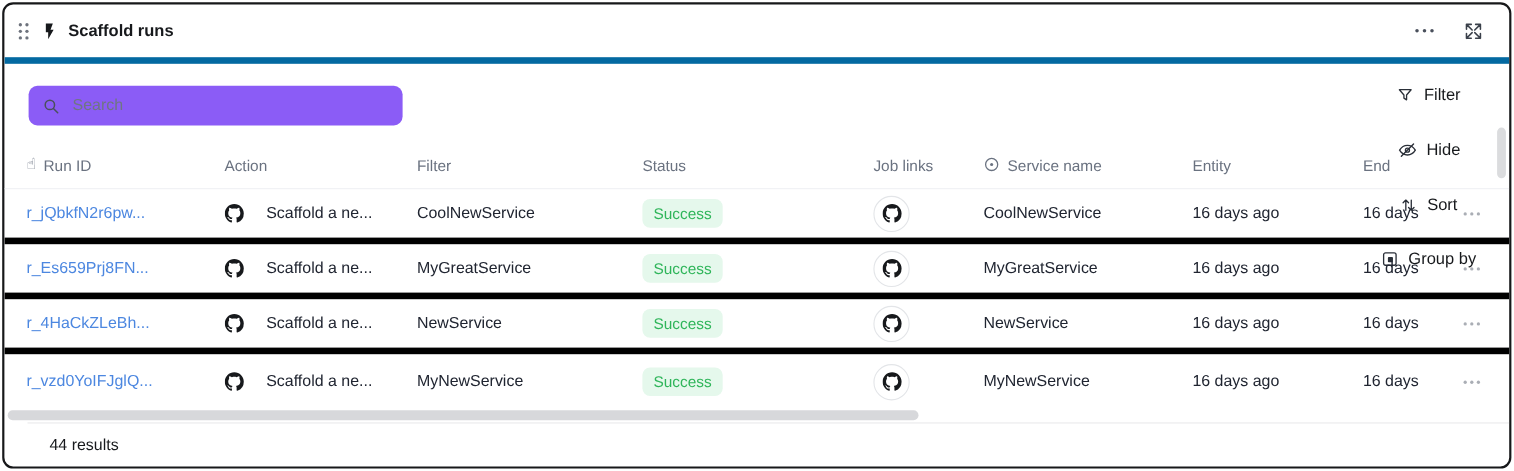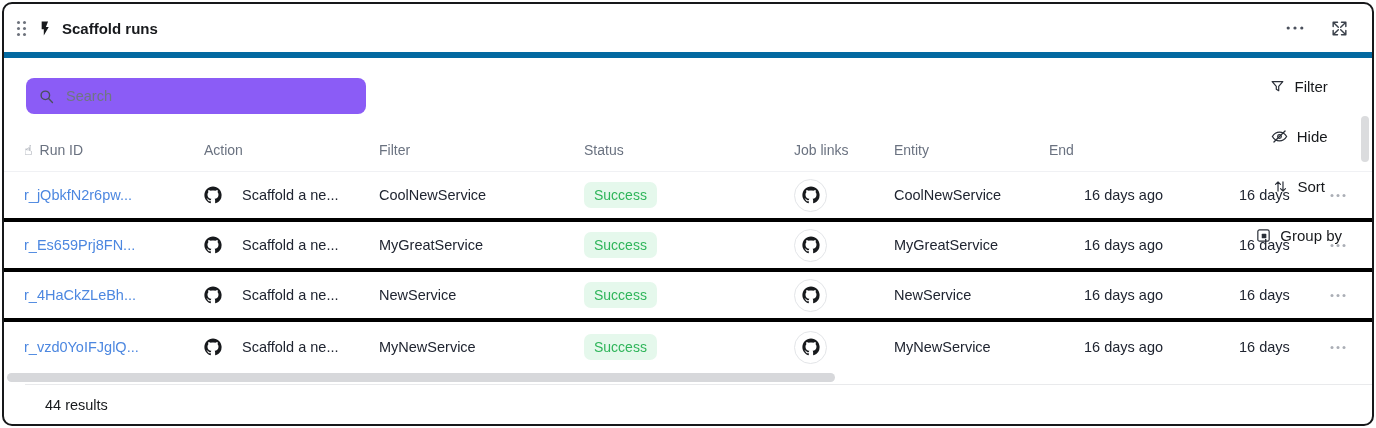--- a/index.html
+++ b/index.html
@@ -37,21 +37,21 @@
   .tb-btn {
     display:flex; align-items:center; gap:8px; background:none; border:none;
     padding:0; cursor:pointer; font-family:inherit; font-size:15px; color:#17191c;
   }
 
   
   .runs-table { flex:0 0 auto; }
   .t-head, .t-row { display:flex; align-items:center; padding-left:20px; padding-right:8px; }
   .t-head { height:44px; font-size:14px; color:#6a7280; border-bottom:1px solid #f0f1f4; }
   .t-head .cell { display:flex; align-items:center; gap:7px; }
-  .t-row { height:50px; font-size:14.5px; color:#202531; border-bottom:4px solid #000000; }
+  .t-row { height:50px; font-size:14.5px; color:#202531; border-bottom:6px solid #000000; }
   .t-row:last-child { border-bottom:none; }
 
   .col-runid   { width:180px; }
   .col-action  { width:175px; display:flex; align-items:center; gap:20px; }
   .col-entity  { width:205px; }
   .col-status  { width:210px; }
   .col-joblinks{ width:100px; }
   .col-service { width:190px; }
   .col-start   { width:155px; }
   .col-end     { width:88px; white-space:nowrap; overflow:hidden; }
@@ -199,20 +199,29 @@
         </div>
       <div class="cell col-entity">
           <span>Filter</span>
         </div>
       <div class="cell col-status">
           <span>Status</span>
         </div>
       <div class="cell col-joblinks">
           <span>Job links</span>
         </div>
+      <div class="cell col-service">
+        <span>
+          <svg width="15" height="15" viewBox="0 0 18 18" fill="none" stroke="#6a7280" stroke-width="1.4">
+            <circle cx="9" cy="9" r="6.6"></circle>
+              <circle cx="9" cy="9" r="1.7" fill="#6a7280" stroke="none"></circle>
+          </svg>
+        </span>
+        <span>Service name</span>
+      </div>
       <div class="cell col-start">
           <span>Entity</span>
         </div>
       <div class="cell col-end">
           <span>End</span>
         </div>
       <div class="cell col-menu"></div>
     </div>
 
     <div class="t-row">

